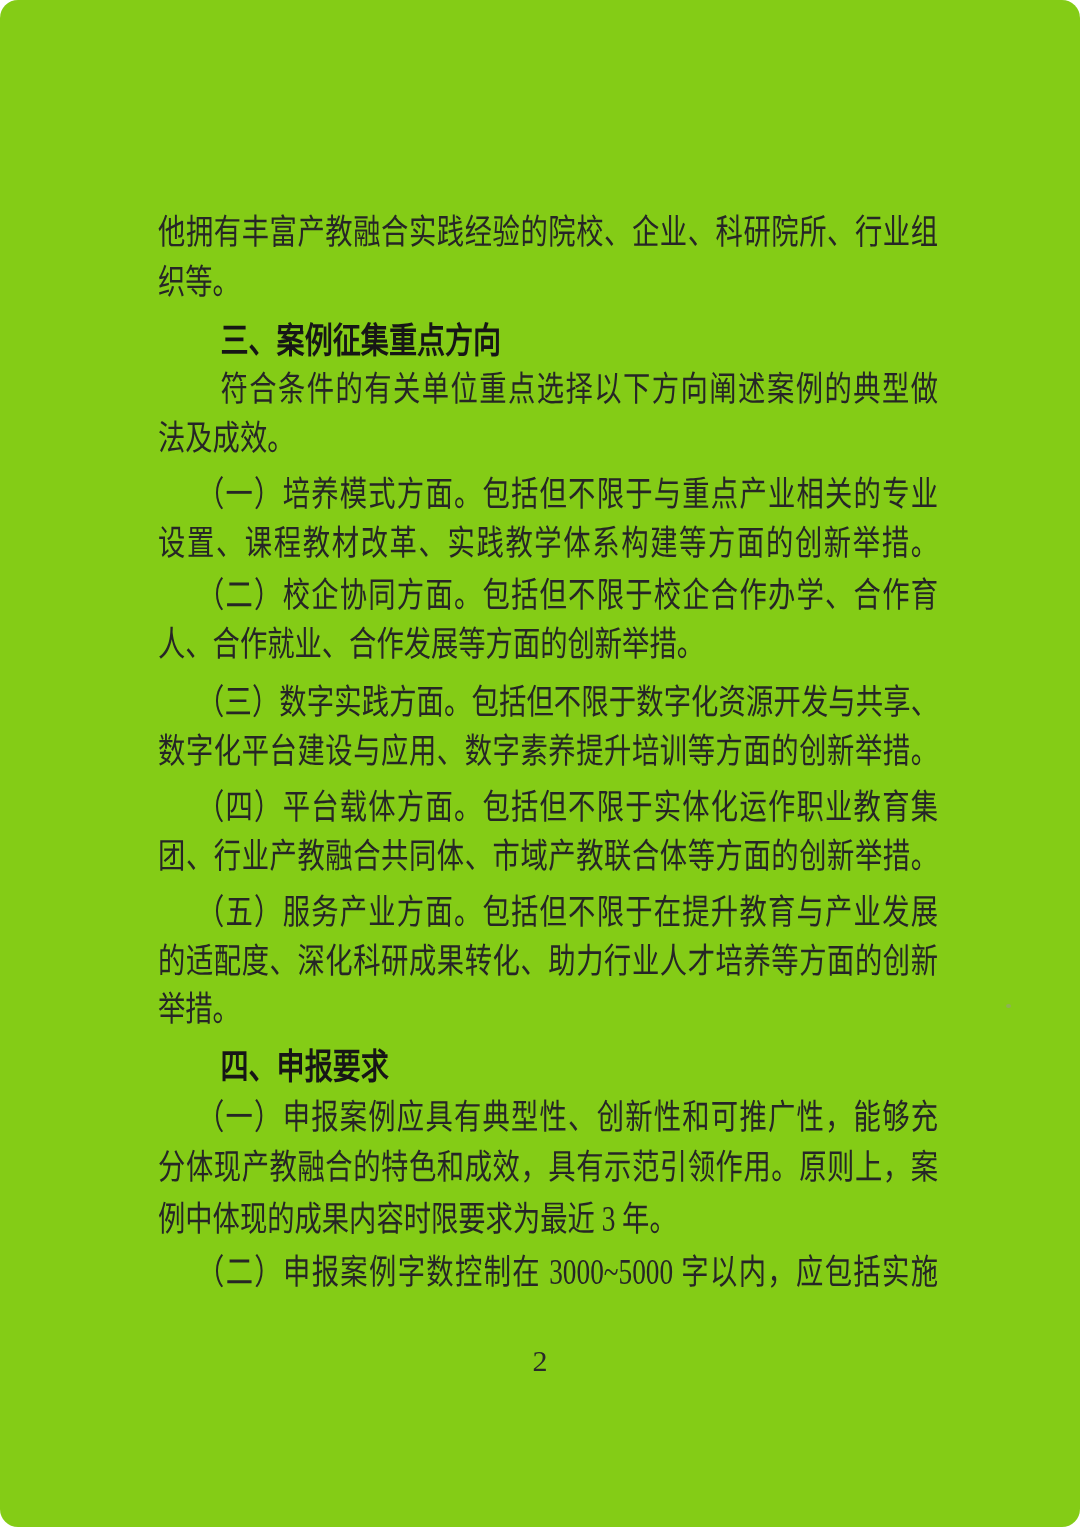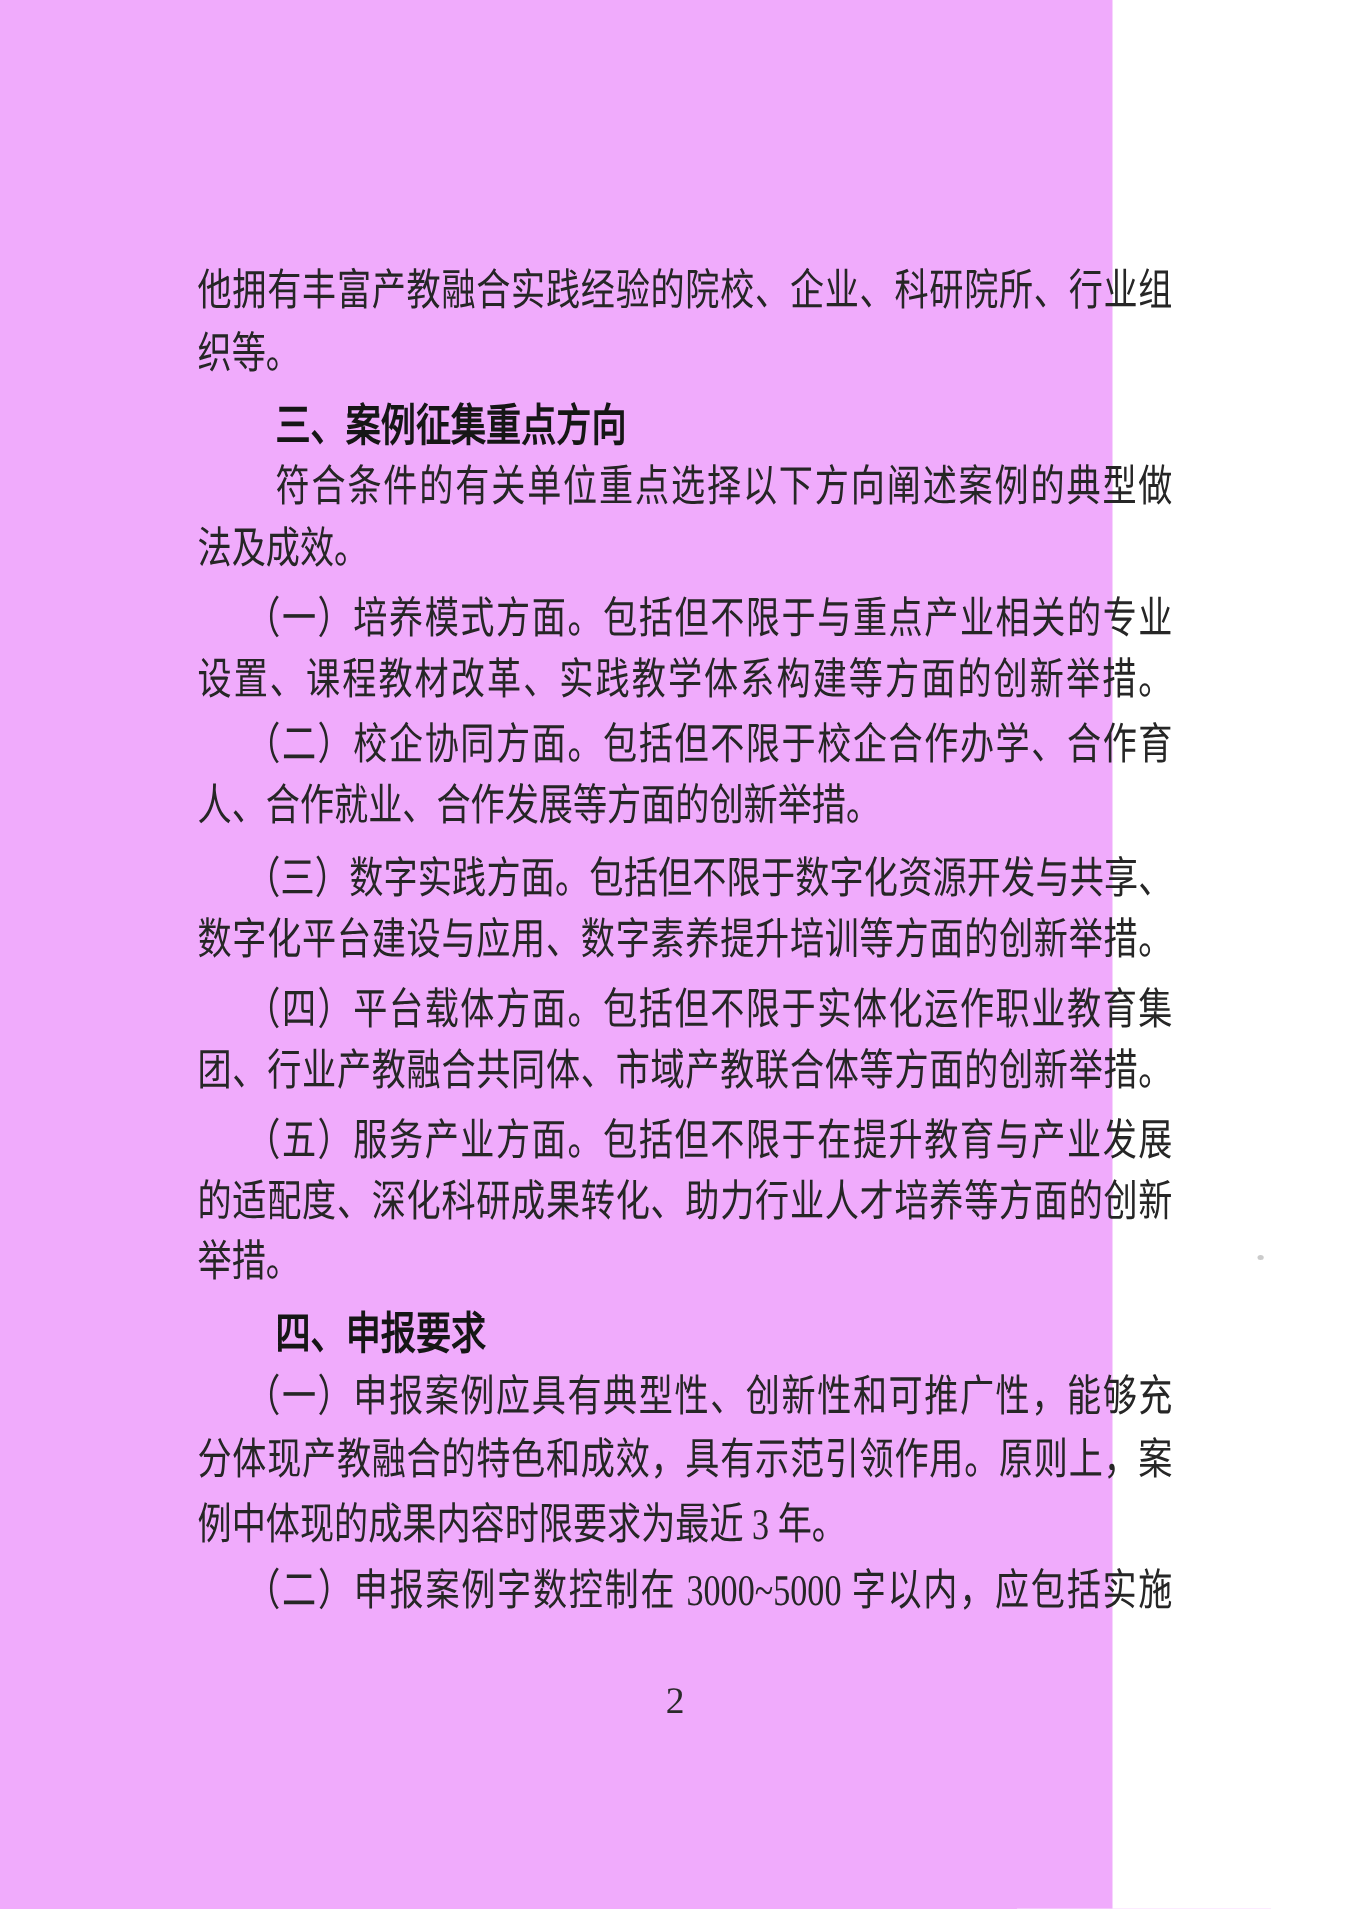--- a/index.html
+++ b/index.html
@@ -10,22 +10,23 @@
     width: 1080px;
     height: 1527px;
     background: #ffffff;
     position: relative;
     overflow: hidden;
     font-family: "Liberation Serif", "DejaVu Serif", serif;
   }
   .sheet {
     position: absolute;
     left: 0; top: 0;
-    width: 890px; height: 1527px;
-    background: #f0abfc;
+    width: 1080px; height: 1527px;
+    background: #84cc16;
+    border-radius: 18px;
   }
   
   .content-wrap {
     position: absolute;
     left: 158px;
     top: 0;
     width: 1000px;
     height: 1527px;
     transform: scaleX(0.78);
     transform-origin: 0 0;

